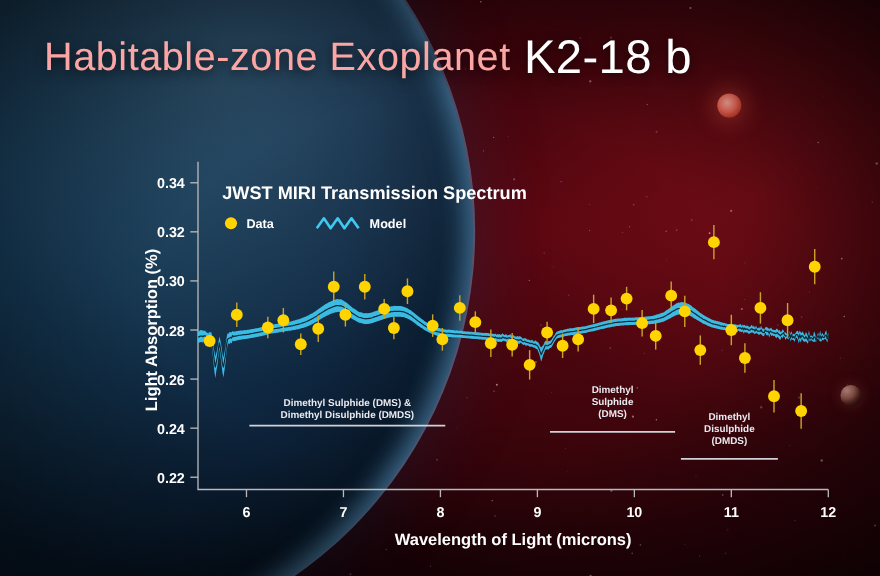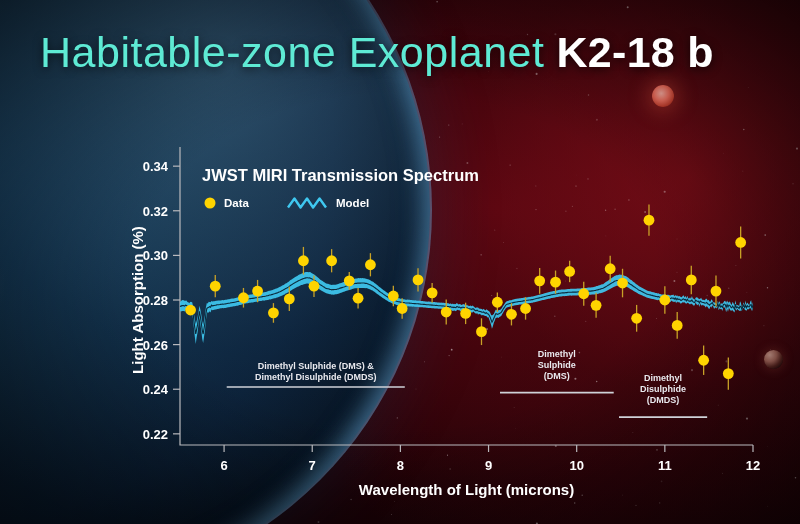--- a/index.html
+++ b/index.html
@@ -54,25 +54,25 @@
     background:radial-gradient(circle at 30% 26%, #d8a396 0%, #a9685c 35%, #5a2520 62%, #1b0608 88%);
     box-shadow:0 0 10px 2px rgba(190,90,70,.25);
   }
 
   
   .title-wrap{
     position:absolute;left:40px;top:22px;width:730px;height:60px;
     display:flex;align-items:center;white-space:nowrap;
   }
   .title-light{
-    color:#5eead4;font-size:43px;font-weight:300;letter-spacing:.5px;
+    color:#fca5a5;font-size:36px;font-weight:300;letter-spacing:.5px;
     text-shadow:0 2px 10px rgba(0,0,0,.65);
   }
   .title-bold{
-    color:#ffffff;font-size:43px;font-weight:700;letter-spacing:.3px;margin-left:12px;
+    color:#ffffff;font-size:43px;font-weight:400;letter-spacing:.3px;margin-left:12px;
     text-shadow:0 2px 10px rgba(0,0,0,.7);
   }
 
   
   #chart{position:absolute;left:0;top:0;width:800px;height:524px;}
   .axis-line{stroke:#b9b9bd;stroke-width:1.2;fill:none;}
   .tick-line{stroke:#b9b9bd;stroke-width:1.2;}
   .tick-text{fill:#ffffff;font-family:"Liberation Sans",sans-serif;font-size:13px;font-weight:700;}
   .axis-title{fill:#ffffff;font-family:"Liberation Sans",sans-serif;font-size:15px;font-weight:700;}
   .plot-title{fill:#ffffff;font-family:"Liberation Sans",sans-serif;font-size:16.5px;font-weight:700;}

